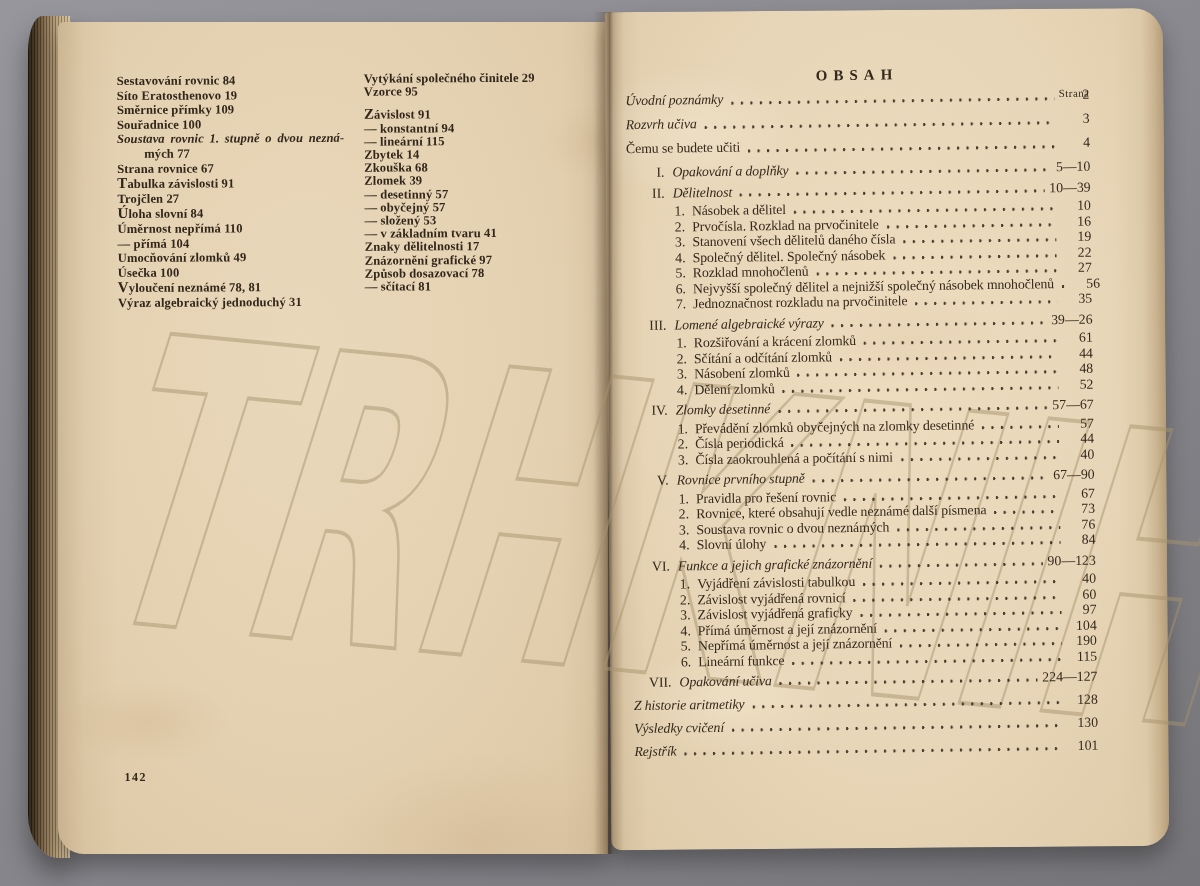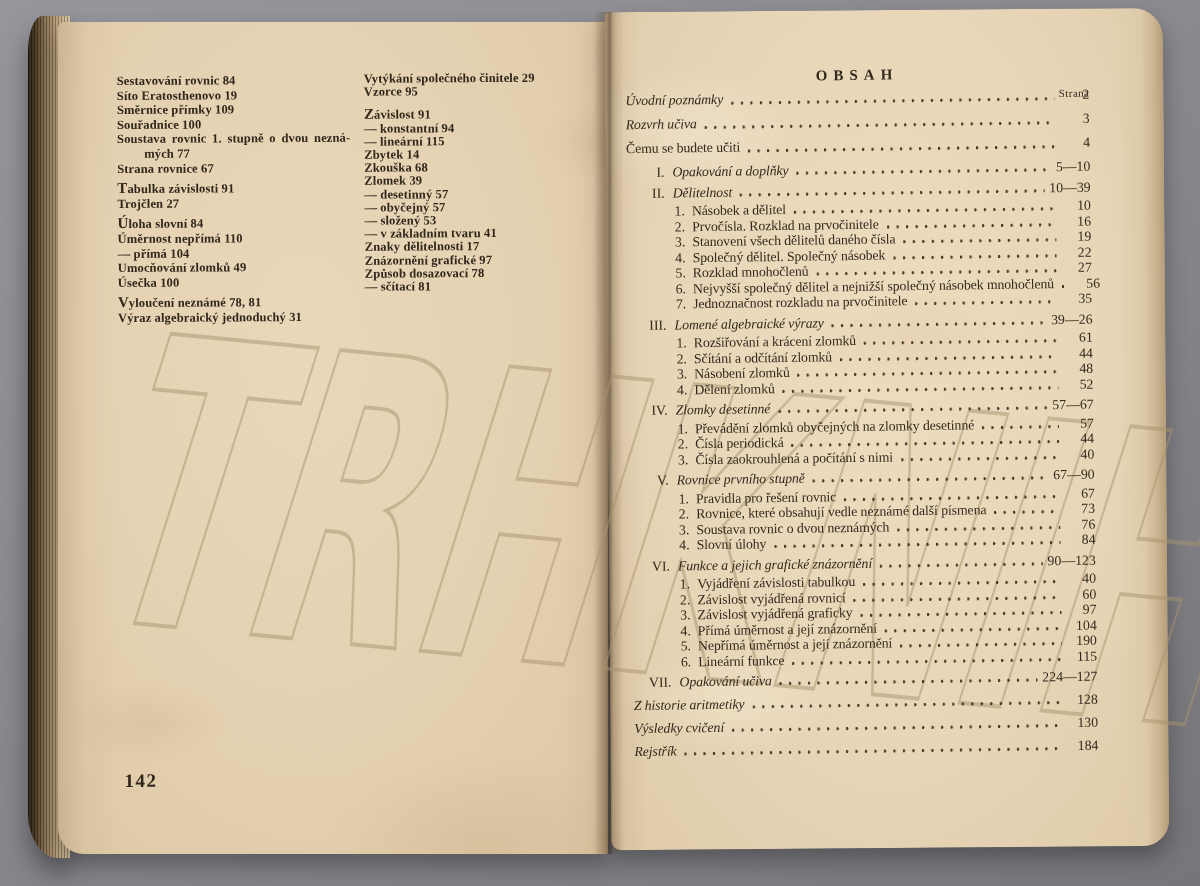--- a/index.html
+++ b/index.html
@@ -49,26 +49,26 @@
   
   .left-text{
     position:absolute;left:58px;top:22px;width:550px;height:832px;z-index:6;
     transform:rotate(-0.3deg);transform-origin:60px 300px;
     color:#30261a;
   }
   .col{position:absolute;top:52px;}
   .col1{left:60px;width:248px;line-height:14.6px;}
   .col2{left:307px;width:232px;line-height:13.2px;}
   .idx{font-size:12.6px;font-weight:bold;white-space:nowrap;letter-spacing:0.1px;}
-  .col1 .idx.gap{margin-top:5px;}
+  .col1 .idx.gap{}
   .col2 .idx.gap{margin-top:9px;}
   .idx.cont{padding-left:27px;}
-  .idx.just{word-spacing:2.4px;}
+  .idx.just{word-spacing:2.4px;font-style:italic;}
   .idx .bf{font-size:15px;}
-  .pagenum{position:absolute;left:64px;top:748px;font-size:19px;font-weight:bold;letter-spacing:1.5px;}
+  .pagenum{position:absolute;left:64px;top:748px;font-size:12px;font-weight:bold;letter-spacing:1.5px;}
   
   .right-text{
     position:absolute;left:608px;top:12px;width:558px;height:838px;z-index:6;
     transform:rotate(-0.8deg);transform-origin:30px 420px;
     color:#33291c;
   }
   .toc-head{position:absolute;top:58px;left:22px;width:464px;height:20px;}
   .obsah{position:absolute;left:50%;transform:translateX(-50%);font-size:15px;letter-spacing:6px;font-weight:bold;}
   .strana{position:absolute;right:0;top:3px;font-size:11px;letter-spacing:0.4px;margin-top:20px;}
   #toc{position:absolute;top:81px;left:22px;width:464px;}
@@ -357,18 +357,18 @@
           <span class="page-no">128</span>
         </div>
         <div class="toc-row bottom">
           <span class="label">Výsledky cvičení</span>
           <span class="dots"></span>
           <span class="page-no">130</span>
         </div>
         <div class="toc-row bottom">
           <span class="label">Rejstřík</span>
           <span class="dots"></span>
-          <span class="page-no">184</span>
+          <span class="page-no">101</span>
         </div>
       </div>
   </div>
 
 </div>
 
 </body></html>

